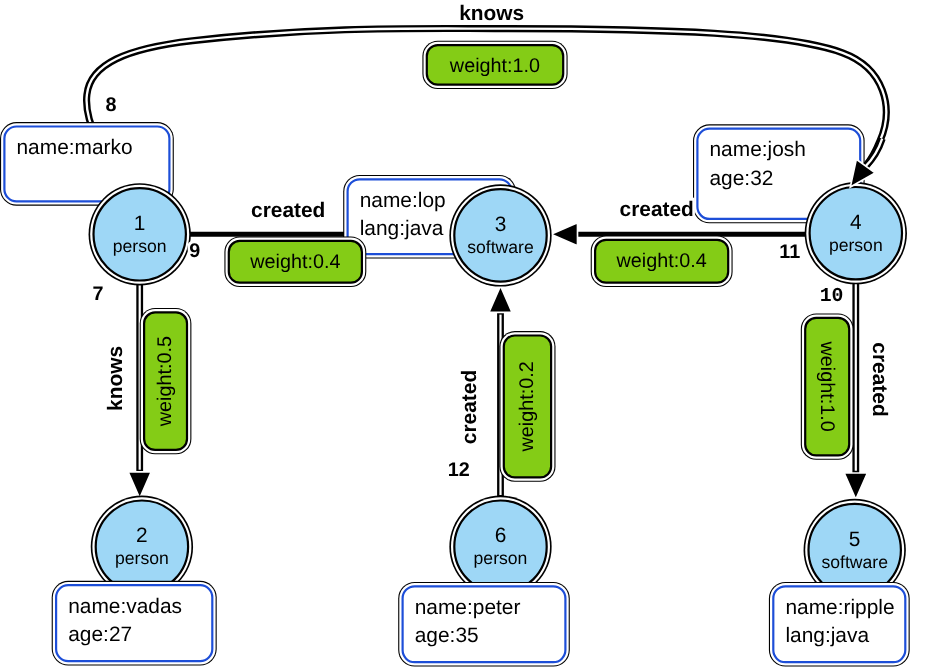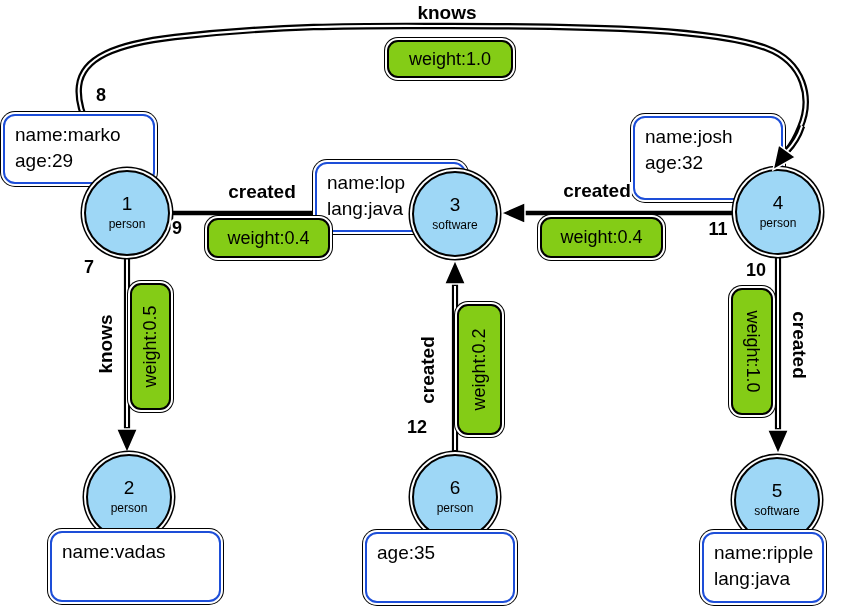--- a/index.html
+++ b/index.html
@@ -20,21 +20,21 @@
   .prop-box.bottom{z-index:4;}
 
   .node{
     position:absolute;width:86px;height:86px;border-radius:50%;
     background:#9ED7F6;border:2.5px solid #000;
     box-shadow:0 0 0 2px #fff,0 0 0 3.5px #000;
     display:flex;flex-direction:column;align-items:center;justify-content:center;
     z-index:3;text-align:center;
   }
   .node-id{font-size:19px;line-height:22px;}
-  .node-type{font-size:12px;line-height:19px;}
+  .node-type{font-size:16px;line-height:19px;}
 
   .weight-box{
     position:absolute;background:#84cc16;border:2px solid #000;border-radius:11px;
     box-shadow:0 0 0 2px #fff,0 0 0 3px #000;
     display:flex;align-items:center;justify-content:center;
     font-size:18px;z-index:5;white-space:nowrap;
   }
   .weight-box .vtext-ccw{transform:rotate(-90deg);white-space:nowrap;}
   .weight-box .vtext-cw{transform:rotate(90deg);white-space:nowrap;}
 
@@ -78,21 +78,20 @@
     <path d="M 455 450 L 455 286" fill="none" stroke="#fff" stroke-width="2"></path>
     <polygon points="455,260 444.5,284 465.5,284" fill="#000" stroke="#fff" stroke-width="1.5"></polygon>
 
     <path d="M 778 257 L 778 431" fill="none" stroke="#000" stroke-width="6.2"></path>
     <path d="M 778 258 L 778 428" fill="none" stroke="#fff" stroke-width="2"></path>
     <polygon points="778,454 767.5,430 788.5,430" fill="#000" stroke="#fff" stroke-width="1.5"></polygon>
   </svg>
 
   <div class="prop-box top" style="left:3px;top:114px;width:152px;height:70px;">
     <div>name:marko</div>
-    <div>age:29</div>
   </div>
   <div class="prop-box top" style="left:315px;top:114px;width:151px;height:70px;margin-top:48px;">
     <div>name:lop</div>
     <div>lang:java</div>
   </div>
   <div class="prop-box top" style="left:633px;top:116px;width:150px;height:84px;">
     <div>name:josh</div>
     <div>age:32</div>
   </div>
 
@@ -114,24 +113,26 @@
   </div>
   <div class="node" style="left: 412px; top: 454px; background: rgb(158, 215, 246);">
     <div class="node-id">6</div>
     <div class="node-type">person</div>
   </div>
   <div class="node" style="left: 734px; top: 457px; background: rgb(158, 215, 246);">
     <div class="node-id">5</div>
     <div class="node-type">software</div>
   </div>
 
-  <div class="prop-box bottom" style="left:50px;top:531px;width:171px;height:71px;">
+  <div class="prop-box bottom" style="left:50px;top:531px;width:144px;height:71px;">
     <div>name:vadas</div>
+    <div>age:27</div>
   </div>
   <div class="prop-box bottom" style="left:365px;top:532px;width:150px;height:71px;">
+    <div>name:peter</div>
     <div>age:35</div>
   </div>
   <div class="prop-box bottom" style="left:702px;top:532px;width:122px;height:71px;">
     <div>name:ripple</div>
     <div>lang:java</div>
   </div>
 
   <div class="weight-box" style="left:387px;top:40px;width:126px;height:38px;">
     <span>weight:1.0</span>
   </div>
@@ -154,21 +155,21 @@
   <div class="edge-label" style="left:447px;top:13px;">knows</div>
   <div class="edge-label" style="left:262px;top:192px;">created</div>
   <div class="edge-label" style="left:597px;top:191px;">created</div>
   <div class="edge-label rot-ccw" style="left:106px;top:344px;">knows</div>
   <div class="edge-label rot-ccw" style="left:428px;top:370px;">created</div>
   <div class="edge-label rot-cw" style="left:799px;top:345px;">created</div>
 
   <div class="edge-id" style="left:89px;top:267px;">7</div>
   <div class="edge-id" style="left:101px;top:95px;">8</div>
   <div class="edge-id" style="left:177px;top:228px;">9</div>
-  <div class="edge-id" style="left:756px;top:270px;">10</div>
+  <div class="edge-id" style="left:756px;top:270px;font-family:Liberation Mono, monospace;">10</div>
   <div class="edge-id" style="left:718px;top:229px;">11</div>
   <div class="edge-id" style="left:417px;top:427px;">12</div>
 
   <svg class="arc-arrow-layer" width="857" height="607" viewBox="0 0 857 607">
     <path d="M 802 126 C 798 138, 793 145, 787 151" fill="none" stroke="#000" stroke-width="6.5"></path>
     <path d="M 802 126 C 798 138, 793 145, 787 151" fill="none" stroke="#fff" stroke-width="2.1"></path>
     <polygon points="773,170 778.5,144.8 795.5,157.2" fill="#000" stroke="#fff" stroke-width="1.5"></polygon>
   </svg>
 
 </div>

